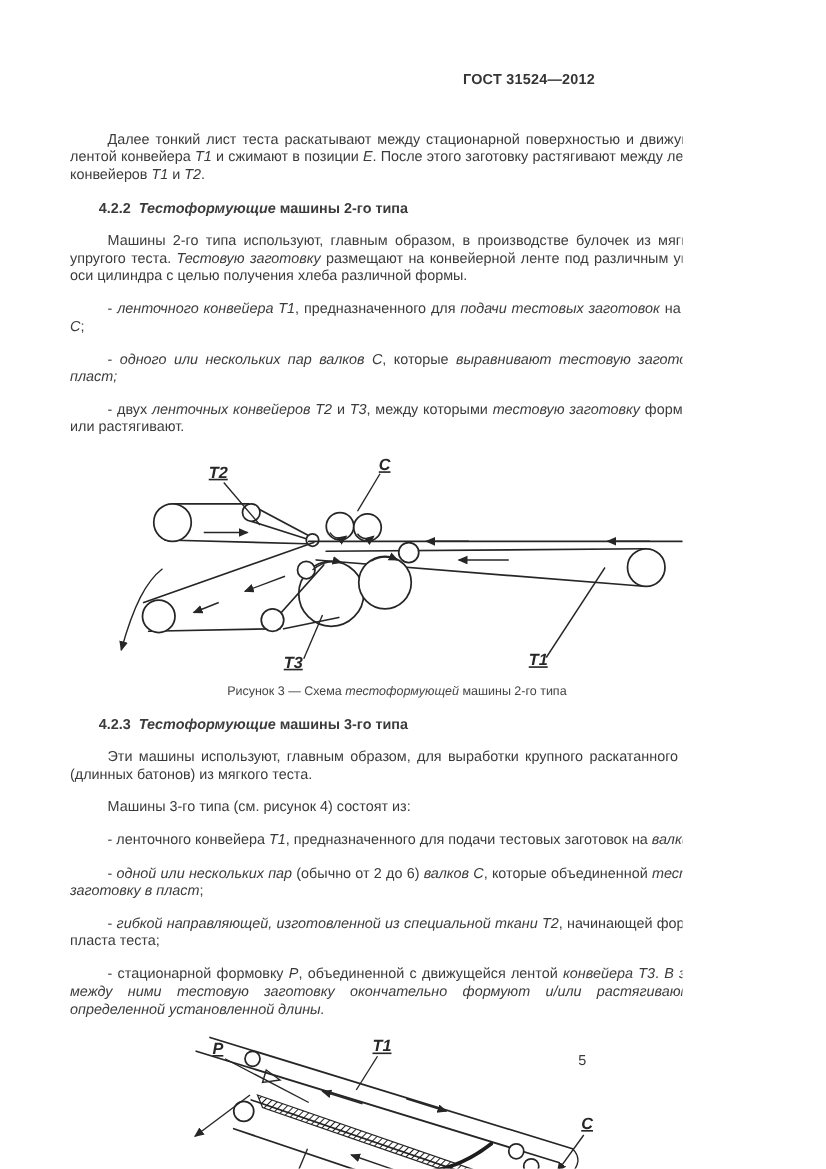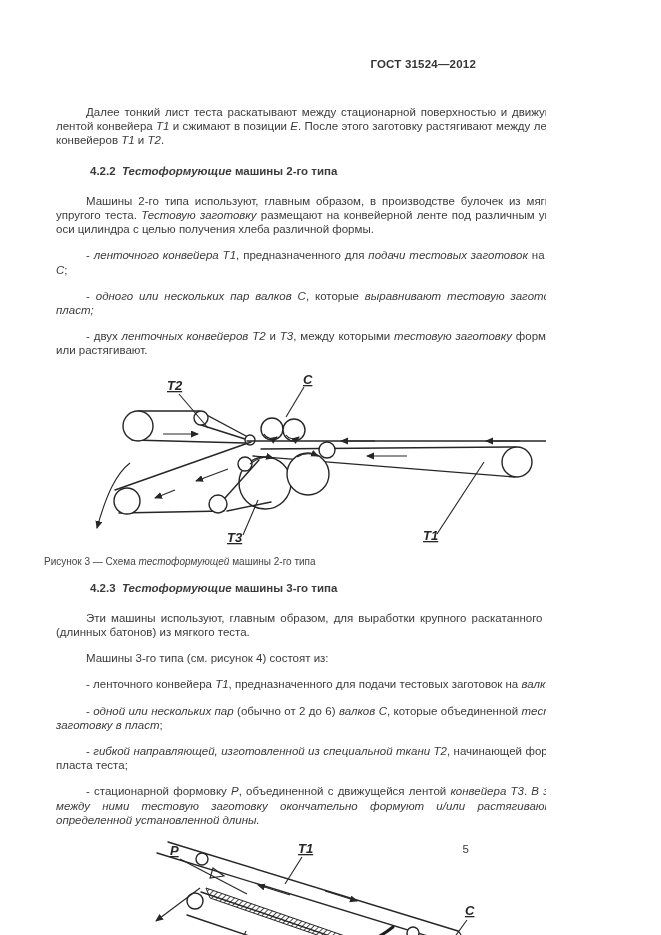--- a/index.html
+++ b/index.html
@@ -7,30 +7,30 @@
     position:relative;width:546px;height:935px;background:#ffffff;overflow:hidden;
     font-family:"Liberation Sans",sans-serif;color:#3b3b3b;
     font-size:11.5px;line-height:14.2px;
   }
   .doc-header{
     position:absolute;top:57px;right:70px;
     font-weight:700;font-size:11.5px;color:#353535;letter-spacing:.2px;
   }
   .content{position:absolute;left:44px;top:93px;width:547px;}
   .p{margin:12px;text-indent:30px;text-align:justify;}
-  .h{margin:16px;text-indent:30px;font-weight:700;}
+  .h{margin:5px;text-indent:30px;font-weight:700;}
   .h423{margin-top:13px;}
   .seg-i{font-style:italic;}
   .seg-b{font-weight:700;}
   .seg-bi{font-weight:700;font-style:italic;}
   .figwrap{margin:0;padding:0;}
   .fig3wrap{margin:1px 0 0 31px;width:530px;height:186px;}
   .fig4wrap{margin:2px 0 0 96px;width:440px;height:178px;}
   .caption{
-    margin:0;text-indent:0;
+    margin:0;text-align:center;text-indent:0;
     font-size:10px;line-height:12px;color:#454545;
   }
   .cap3{margin-top:0;}
   .cap4{margin-top:5px;}
   .page-number{position:absolute;top:842px;right:77px;font-size:11.5px;color:#3b3b3b;}
   svg{display:block;}
   svg .ln{stroke:#262626;stroke-width:1.4;fill:none;stroke-linecap:round;}
   svg .thin{stroke:#262626;stroke-width:1.1;fill:none;}
   svg .thick{stroke:#1d1d1d;stroke-width:3;fill:none;stroke-linecap:round;}
   svg circle{stroke:#262626;stroke-width:1.4;fill:#ffffff;}

